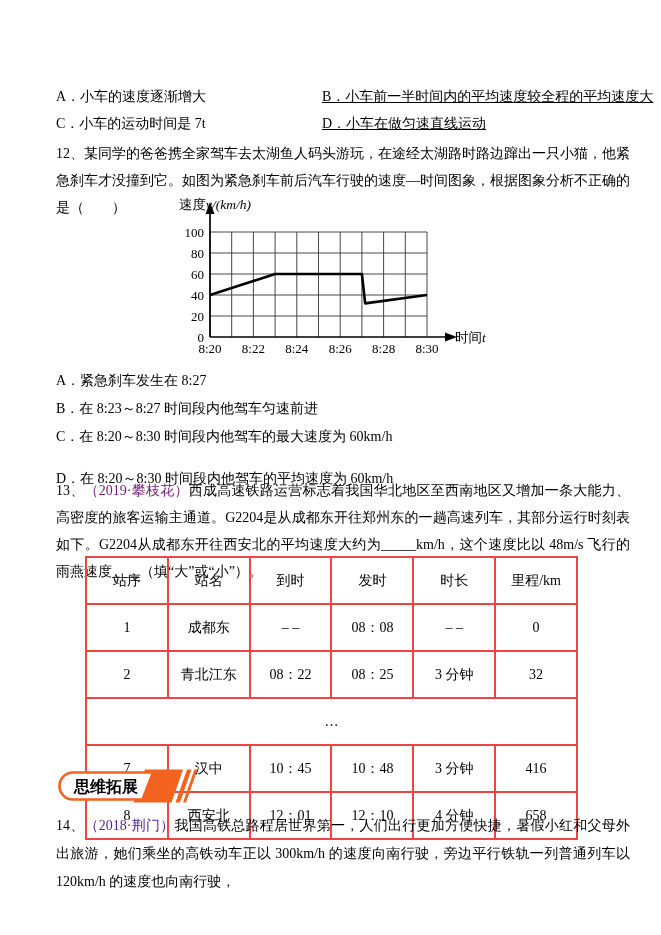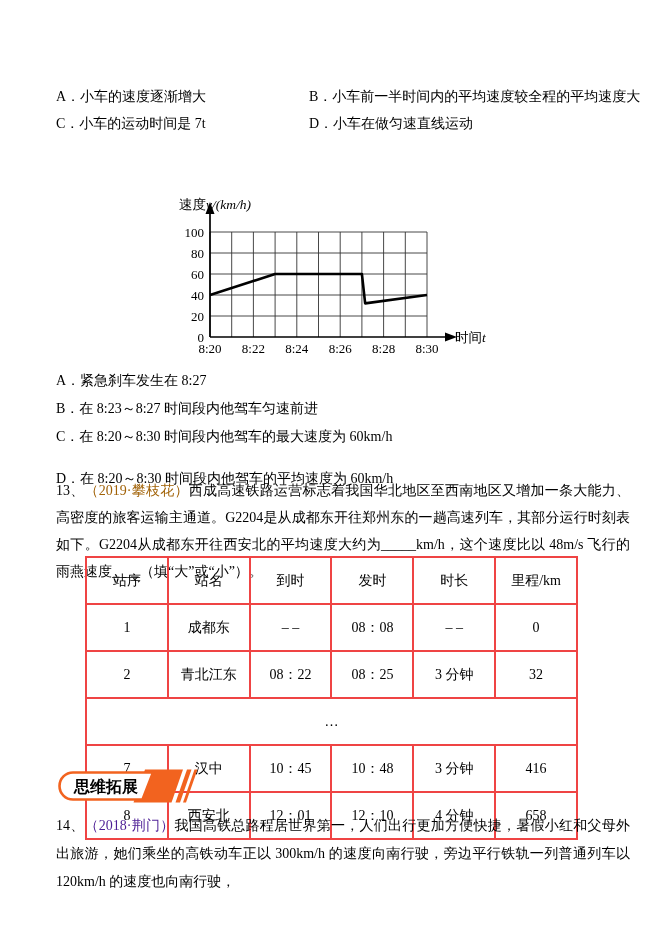--- a/index.html
+++ b/index.html
@@ -9,21 +9,21 @@
     background:#ffffff;
     font-family:"Liberation Serif","DejaVu Serif",serif;
     font-size:14px;color:#000;
     overflow:hidden;
   }
   .para{
     position:absolute;left:56px;width:574px;
     text-align:justify;line-height:27px;
   }
   .optline{position:absolute;left:56px;white-space:nowrap;}
-  .optpair-b{position:absolute;left:253px;top:0;white-space:nowrap;}
+  .optpair-b{position:absolute;left:266px;top:0;white-space:nowrap;text-decoration:underline;}
   .tag{}
   
   .chart-wrap{position:absolute;left:155px;top:196px;width:352px;height:168px;}
   .chart-wrap svg{display:block;}
   
   .ttable{
     position:absolute;left:85px;top:556px;
     border-collapse:collapse;
     width:493px;table-layout:fixed;
   }
@@ -44,20 +44,21 @@
 
   <div class="optline" style="top:88px;">
     <span>A．小车的速度逐渐增大</span>
     <span class="optpair-b">B．小车前一半时间内的平均速度较全程的平均速度大</span>
   </div>
   <div class="optline" style="top:115px;">
     <span>C．小车的运动时间是 7t</span>
     <span class="optpair-b">D．小车在做匀速直线运动</span>
   </div>
 
+  <div class="para" style="top:140px;">12、某同学的爸爸携全家驾车去太湖鱼人码头游玩，在途经太湖路时路边蹿出一只小猫，他紧急刹车才没撞到它。如图为紧急刹车前后汽车行驶的速度—时间图象，根据图象分析不正确的是（　　）</div>
 
   <div class="chart-wrap">
     <svg width="352" height="168" viewBox="0 0 352 168">
       <g id="chart-gen">
           <line x1="55" y1="36" x2="55" y2="141" stroke="#333" stroke-width="0.9"></line>
           <line x1="76.7" y1="36" x2="76.7" y2="141" stroke="#333" stroke-width="0.9"></line>
           <line x1="98.4" y1="36" x2="98.4" y2="141" stroke="#333" stroke-width="0.9"></line>
           <line x1="120.1" y1="36" x2="120.1" y2="141" stroke="#333" stroke-width="0.9"></line>
           <line x1="141.8" y1="36" x2="141.8" y2="141" stroke="#333" stroke-width="0.9"></line>
           <line x1="163.5" y1="36" x2="163.5" y2="141" stroke="#333" stroke-width="0.9"></line>
@@ -92,21 +93,21 @@
       <text x="24" y="13" font-size="13.5"><tspan>速度</tspan><tspan font-style="italic">v/(km/h)</tspan></text>
       <text x="300" y="146" font-size="13.5"><tspan>时间</tspan><tspan font-style="italic">t</tspan></text>
     </svg>
   </div>
 
   <div class="optline" style="top:372px;">A．紧急刹车发生在 8:27</div>
   <div class="optline" style="top:400px;">B．在 8:23～8:27 时间段内他驾车匀速前进</div>
   <div class="optline" style="top:428px;">C．在 8:20～8:30 时间段内他驾车的最大速度为 60km/h</div>
   <div class="optline" style="top:455px;margin-top:15px;">D．在 8:20～8:30 时间段内他驾车的平均速度为 60km/h</div>
 
-  <div class="para" style="top:477px;"><span>13、</span><span class="tag" style="color: #a16207;">（2019·攀枝花）</span><span>西成高速铁路运营标志着我国华北地区至西南地区又增加一条大能力、高密度的旅客运输主通道。G2204是从成都东开往郑州东的一趟高速列车，其部分运行时刻表如下。G2204从成都东开往西安北的平均速度大约为_____km/h，这个速度比以 48m/s 飞行的雨燕速度____（填“大”或“小”）。</span></div>
+  <div class="para" style="top:477px;"><span>13、</span><span class="tag" style="color: #701a75;">（2019·攀枝花）</span><span>西成高速铁路运营标志着我国华北地区至西南地区又增加一条大能力、高密度的旅客运输主通道。G2204是从成都东开往郑州东的一趟高速列车，其部分运行时刻表如下。G2204从成都东开往西安北的平均速度大约为_____km/h，这个速度比以 48m/s 飞行的雨燕速度____（填“大”或“小”）。</span></div>
 
   <table class="ttable">
     <tbody id="ttable-body">
         <tr>
           <td>站序</td>
           <td>站名</td>
           <td>到时</td>
           <td>发时</td>
           <td>时长</td>
           <td>里程/km</td>

